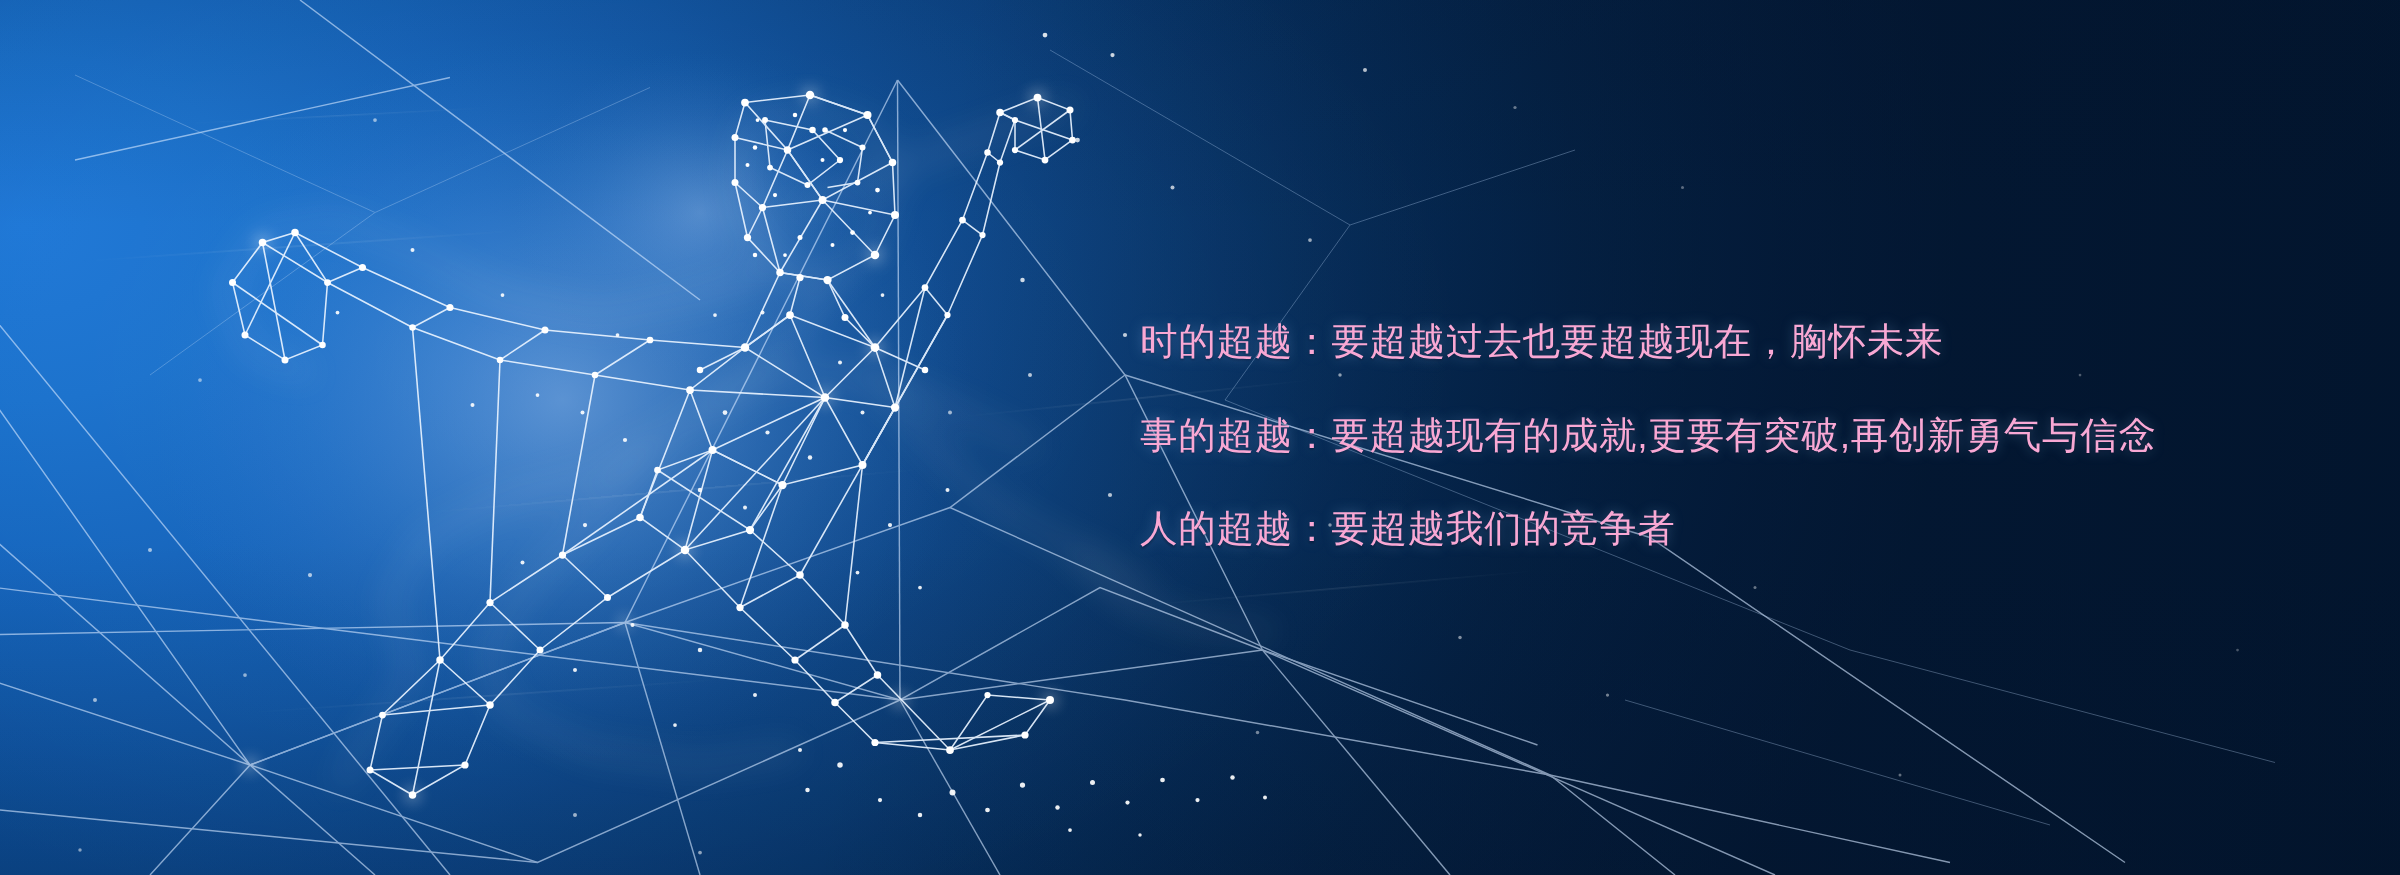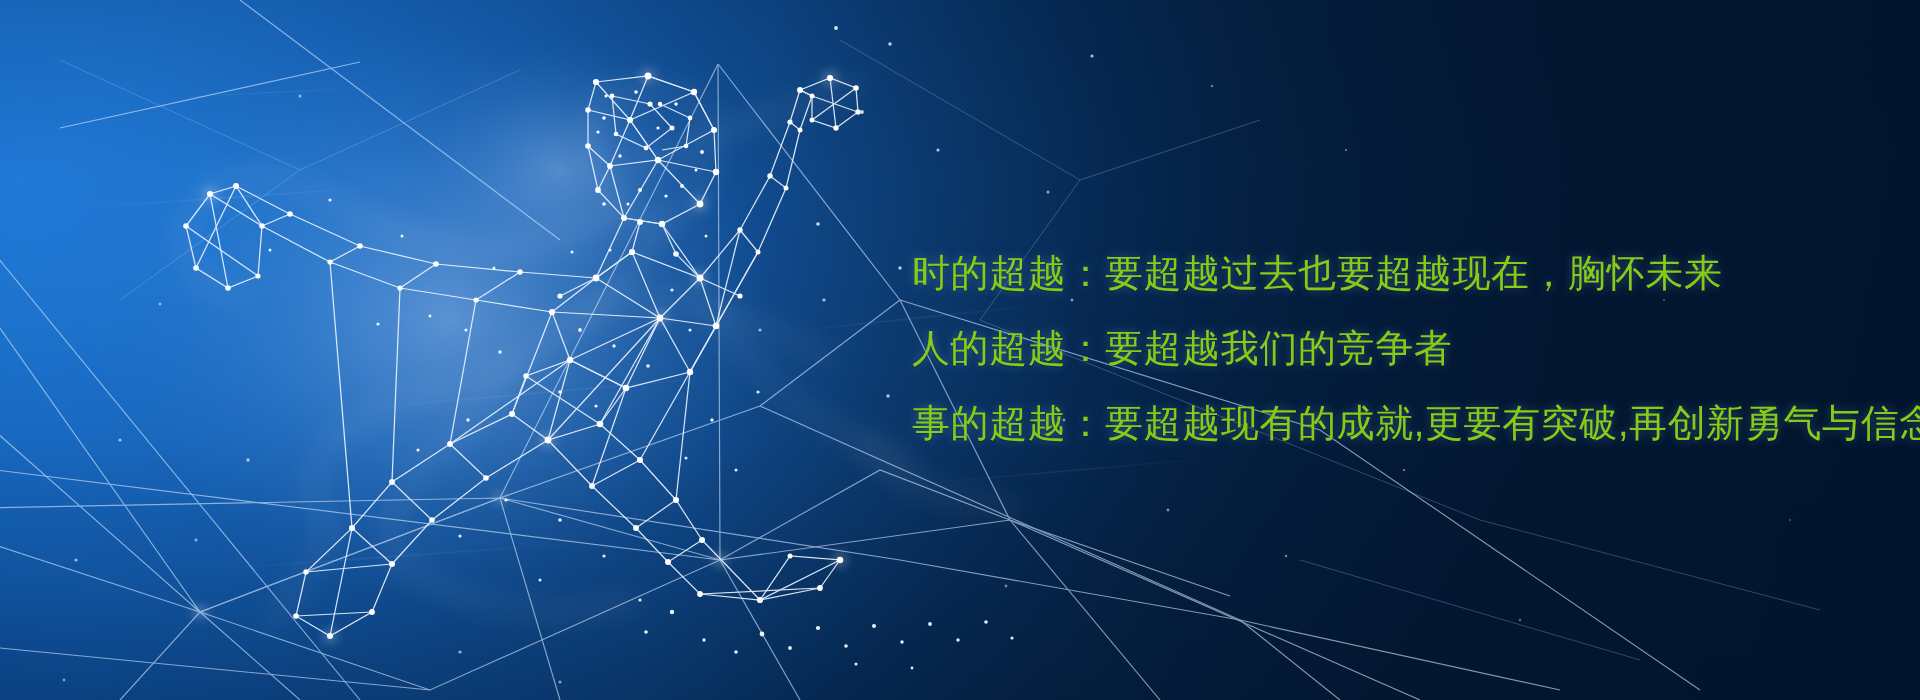--- a/index.html
+++ b/index.html
@@ -88,22 +88,22 @@
   }
 
   
   .copy {
     position: absolute;
     left: 912px;
     top: 236px;
     width: 960px;
   }
   .copy-line {
-    color: #84cc16;
-    font-size: 38px;
+    color: #f9a8d4;
+    font-size: 30px;
     line-height: 75px;
     letter-spacing: 0.6px;
     white-space: nowrap;
     font-weight: 400;
     text-shadow: 0 0 10px rgba(150,200,255,0.35), 0 1px 2px rgba(0,10,30,0.45);
   }
 </style>
 </head>
 <body>
 
@@ -492,17 +492,17 @@
         <circle cx="210" cy="194" r="5"></circle>
       <circle cx="830" cy="78" r="5"></circle>
         <circle cx="200" cy="612" r="5"></circle>
       <circle cx="720" cy="560" r="5"></circle>
         <circle cx="500" cy="498" r="4"></circle>
     </g>
   </svg>
 
   <div class="copy">
     <div class="copy-line">时的超越：要超越过去也要超越现在，胸怀未来</div>
+    <div class="copy-line">事的超越：要超越现有的成就,更要有突破,再创新勇气与信念</div>
     <div class="copy-line">人的超越：要超越我们的竞争者</div>
-    <div class="copy-line">事的超越：要超越现有的成就,更要有突破,再创新勇气与信念</div>
   </div>
 
 </div>
 
 </body></html>

